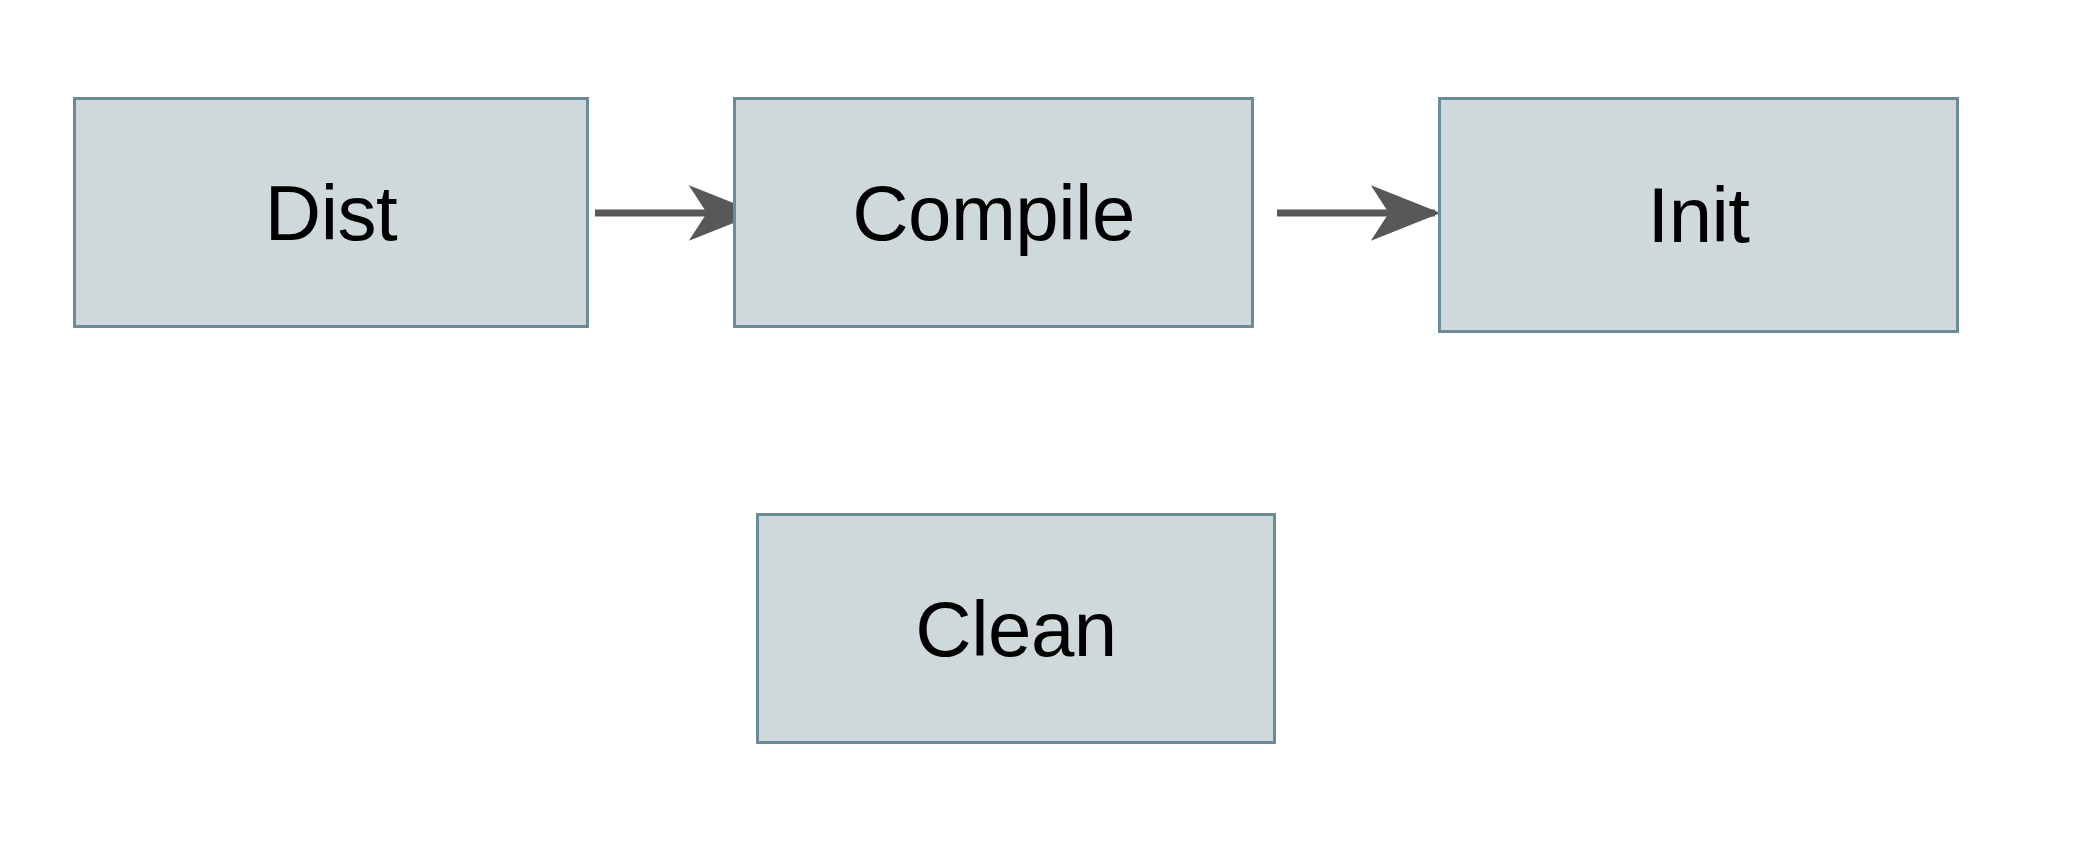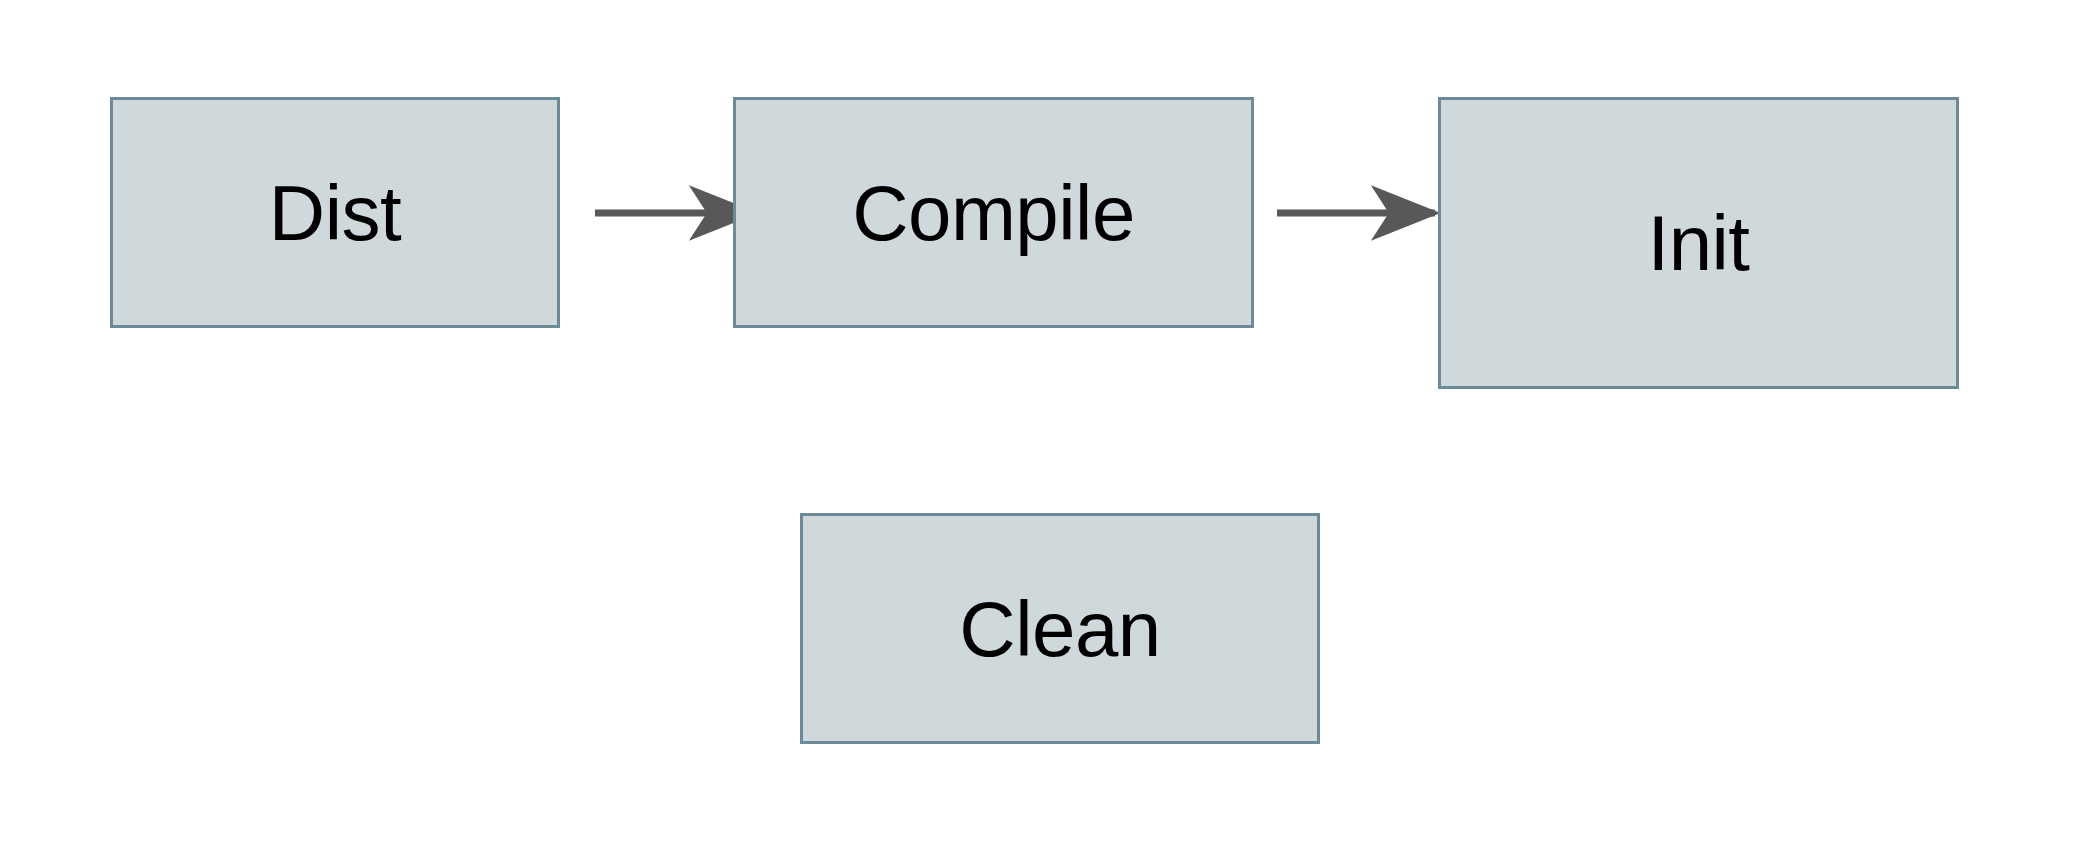--- a/index.html
+++ b/index.html
@@ -56,29 +56,29 @@
       <marker id="arrowhead" markerWidth="10" markerHeight="8" refX="9.2" refY="4" orient="auto" markerUnits="strokeWidth">
         <path d="M 0 0 L 10 4 L 0 8 L 2.6 4 Z" fill="#585858"></path>
       </marker>
     </defs>
 
     <line x1="595" y1="213" x2="753" y2="213" stroke="#585858" stroke-width="7" marker-end="url(#arrowhead)"></line>
 
     <line x1="1277" y1="213" x2="1435" y2="213" stroke="#585858" stroke-width="7" marker-end="url(#arrowhead)"></line>
   </svg>
 
-  <div class="node" style="left:73px; top:97px; width:450px; height:231px;margin-left:37px;">
+  <div class="node" style="left:73px; top:97px; width:516px; height:231px;">
     <span class="node-label">Dist</span>
   </div>
 
   <div class="node" style="left:733px; top:97px; width:521px; height:231px;">
     <span class="node-label">Compile</span>
   </div>
 
-  <div class="node" style="left:1438px; top:97px; width:521px; height:292px;">
+  <div class="node" style="left:1438px; top:97px; width:521px; height:236px;">
     <span class="node-label">Init</span>
   </div>
 
-  <div class="node" style="left:800px; top:513px; width:520px; height:231px;">
+  <div class="node" style="left:756px; top:513px; width:520px; height:231px;">
     <span class="node-label">Clean</span>
   </div>
 
 </div>
 
 </body></html>

